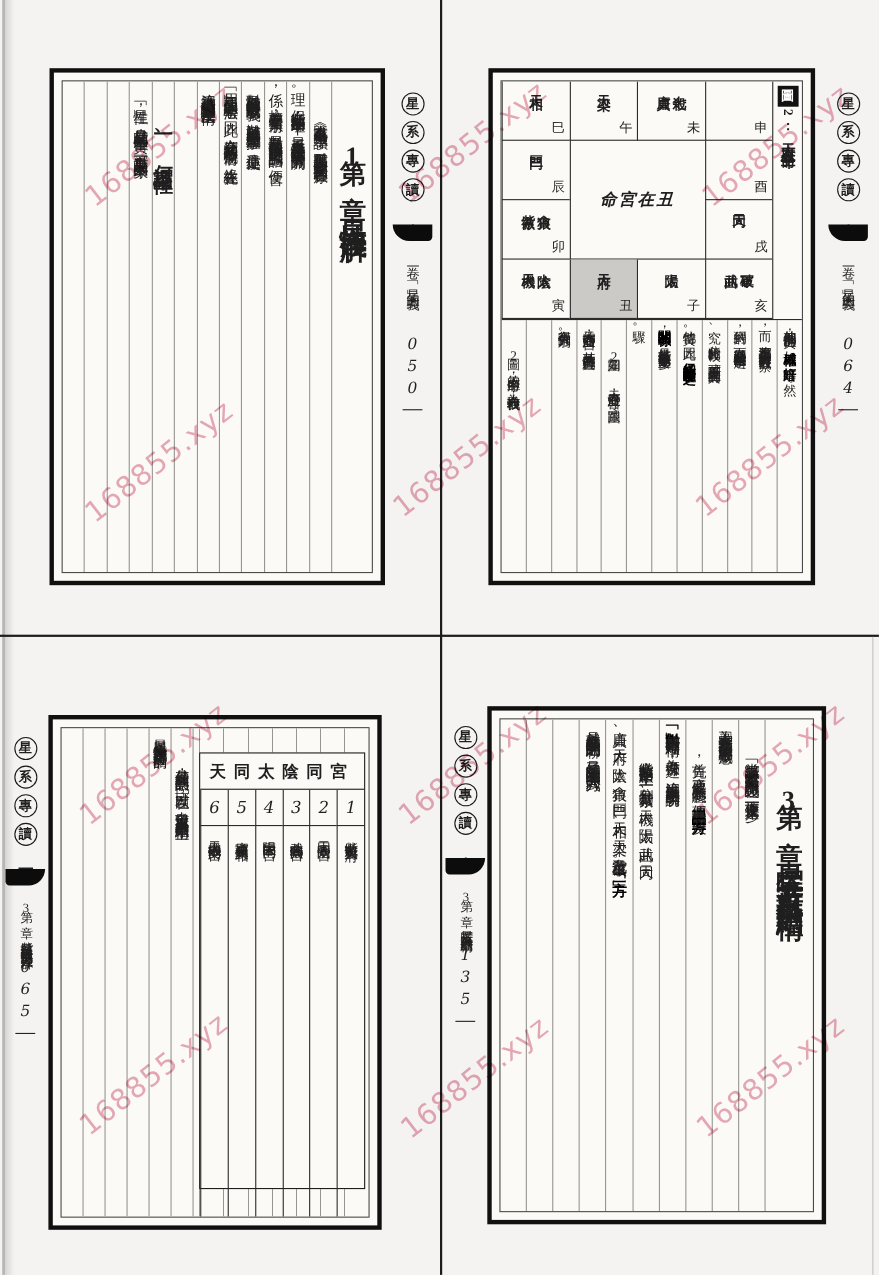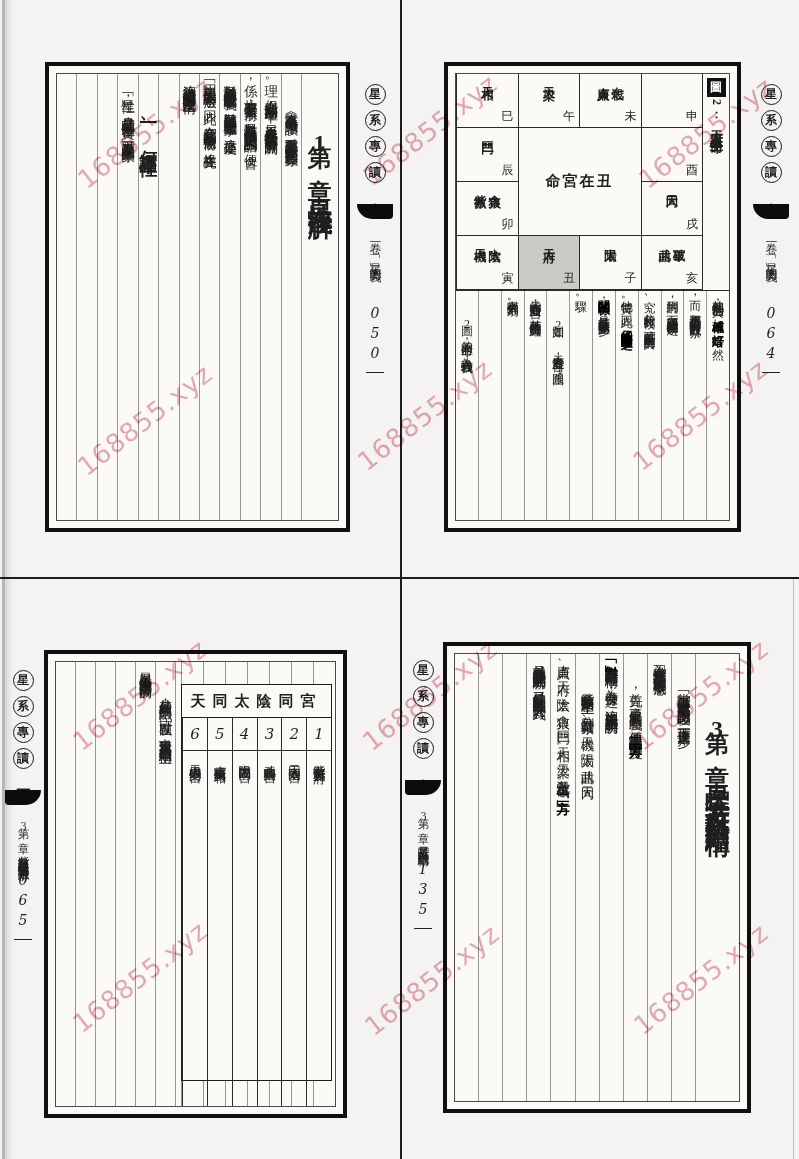--- a/index.html
+++ b/index.html
@@ -50,21 +50,21 @@
 
   
   .tr-top{display:flex;height:216px;border-bottom:1px solid #2b2b2b;flex:none;}
   .tr-grid{flex:1;display:grid;grid-template-columns:repeat(4,1fr);grid-template-rows:repeat(4,1fr);}
   .acell{position:relative;border-left:1px solid #2b2b2b;border-bottom:1px solid #2b2b2b;box-sizing:border-box;}
   .acell.shaded{background:#cbcac6;}
   .stars{position:absolute;top:3px;left:0;right:0;display:flex;justify-content:center;gap:2px;}
   .star{writing-mode:vertical-rl;text-orientation:upright;font-size:12.5px;font-weight:600;line-height:1;letter-spacing:1px;}
   .branch{position:absolute;right:4px;bottom:2px;font-size:12px;}
   .acenter{display:flex;align-items:center;justify-content:center;font-size:15px;font-weight:700;letter-spacing:2px;
-           border-left:1px solid #2b2b2b;border-bottom:1px solid #2b2b2b;box-sizing:border-box;}
+           border-left:1px solid #2b2b2b;border-bottom:1px solid #2b2b2b;box-sizing:border-box;font-style:italic;}
   .tr-cap{width:27px;border-left:1px solid #2b2b2b;display:flex;flex-direction:column;align-items:center;padding-top:4px;box-sizing:border-box;}
   .capbox{width:19px;height:19px;background:#111;color:#fff;font-size:12px;font-weight:700;
           display:flex;align-items:center;justify-content:center;margin-bottom:2px;}
   .capnum{writing-mode:vertical-rl;font-size:12px;font-weight:700;}
   .captext{writing-mode:vertical-rl;text-orientation:upright;font-size:13.5px;font-weight:700;letter-spacing:2px;margin-top:2px;}
   .tr-body{flex:1;display:flex;flex-direction:row-reverse;overflow:hidden;}
   #page-tr .inner{flex-direction:column;}
 
   
   .bl-wrap{position:relative;width:57%;flex:none;border-left:1px solid #979691;

